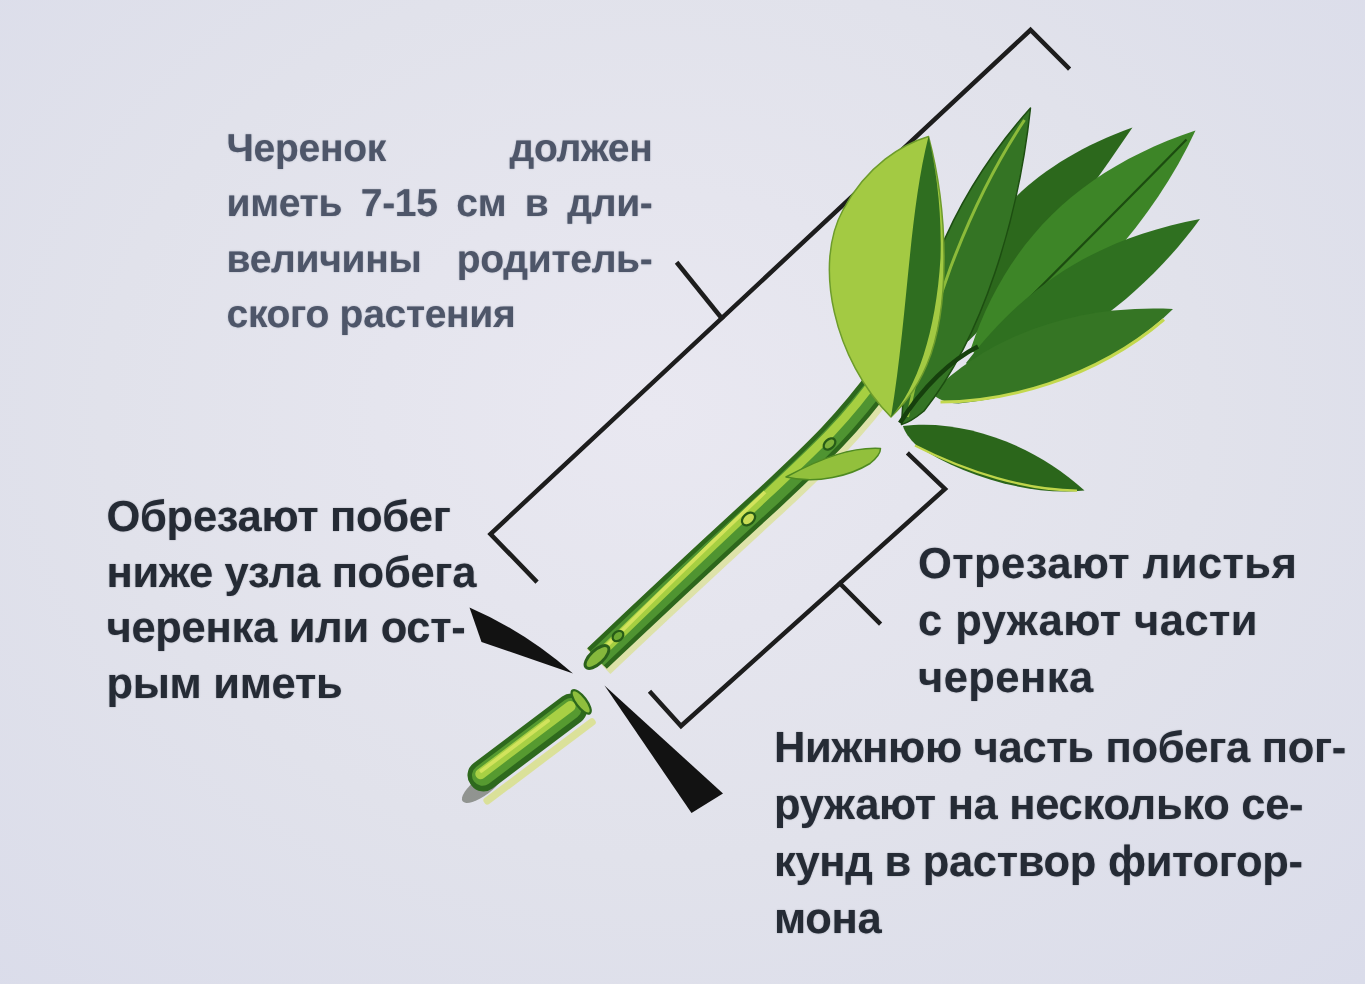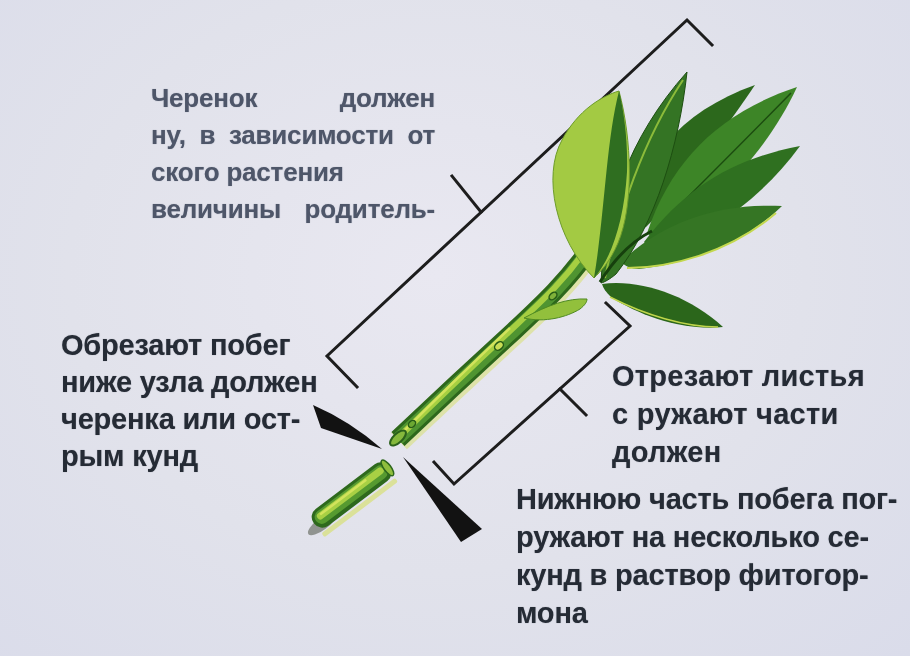--- a/index.html
+++ b/index.html
@@ -11,21 +11,21 @@
   .art{position:absolute;left:0;top:0;}
   .txt{
     position:absolute;font-weight:700;color:#252b35;
     letter-spacing:-0.2px;
     text-shadow:0 0 1px rgba(35,42,55,.45);
   }
   .txt .ln{white-space:nowrap;}
   .t1{left:151px;top:80px;width:284px;font-size:26px;line-height:37px;color:#4e5669;
       text-shadow:0 0 1px rgba(72,82,105,.5);}
   .t1 .j{text-align:justify;text-align-last:justify;white-space:normal;}
-  .t2{left:61px;top:327px;width:290px;font-size:29px;line-height:37px;}
+  .t2{left:71px;top:327px;width:290px;font-size:29px;line-height:37px;}
   .t3{left:612px;top:357px;width:285px;font-size:29px;line-height:38px;letter-spacing:.3px;}
   .t4{left:516px;top:480px;width:400px;font-size:29px;line-height:38px;}
 </style>
 </head>
 <body>
 
 <div class="page">
 
   <svg class="art" width="910" height="656" viewBox="0 0 910 656">
 
@@ -79,36 +79,36 @@
       <path fill="#2f6e20" d="M619,91 C606,142 605,212 594,278 C611,259 624,222 627,172 C628,140 624,112 619,91 Z"></path>
       <path fill="#92c03c" stroke="#4f8a22" stroke-width="1" d="M587,299 C568,298 548,305 524,318 C545,323 567,317 580,309 C585,305 587,302 587,299 Z"></path>
     </g>
 
     <path fill="#121212" d="M313,405 Q350,421 382,449 L321,428 Z"></path>
     <path fill="#121212" d="M403,457 L482,529 L461,542 Z"></path>
   </svg>
 
   <div class="txt t1">
     <div class="ln j">Черенок должен</div>
-    <div class="ln j">ну, в зависимости от</div>
+    <div class="ln j">иметь 7-15 см в дли-</div>
+    <div class="ln j">величины родитель-</div>
     <div class="ln">ского растения</div>
-    <div class="ln j">величины родитель-</div>
   </div>
 
   <div class="txt t2">
     <div class="ln">Обрезают побег</div>
-    <div class="ln">ниже узла должен</div>
+    <div class="ln">ниже узла побега</div>
     <div class="ln">черенка или ост-</div>
-    <div class="ln">рым кунд</div>
+    <div class="ln">рым иметь</div>
   </div>
 
   <div class="txt t3">
     <div class="ln">Отрезают листья</div>
     <div class="ln">с ружают части</div>
-    <div class="ln">должен</div>
+    <div class="ln">черенка</div>
   </div>
 
   <div class="txt t4">
     <div class="ln">Нижнюю часть побега пог-</div>
     <div class="ln">ружают на несколько се-</div>
     <div class="ln">кунд в раствор фитогор-</div>
     <div class="ln">мона</div>
   </div>
 
 </div>

